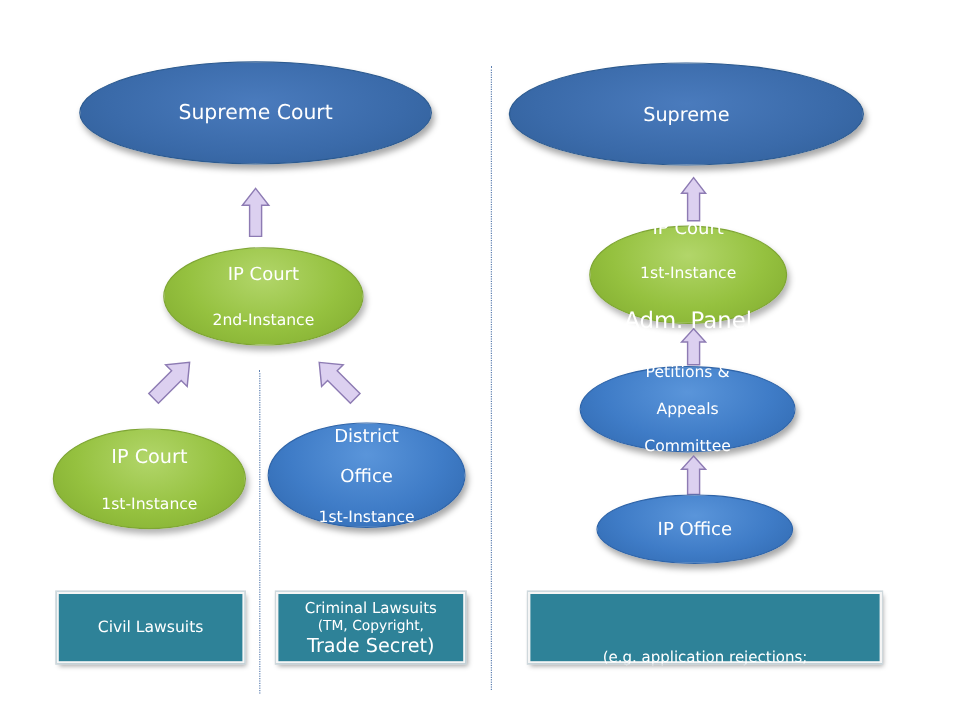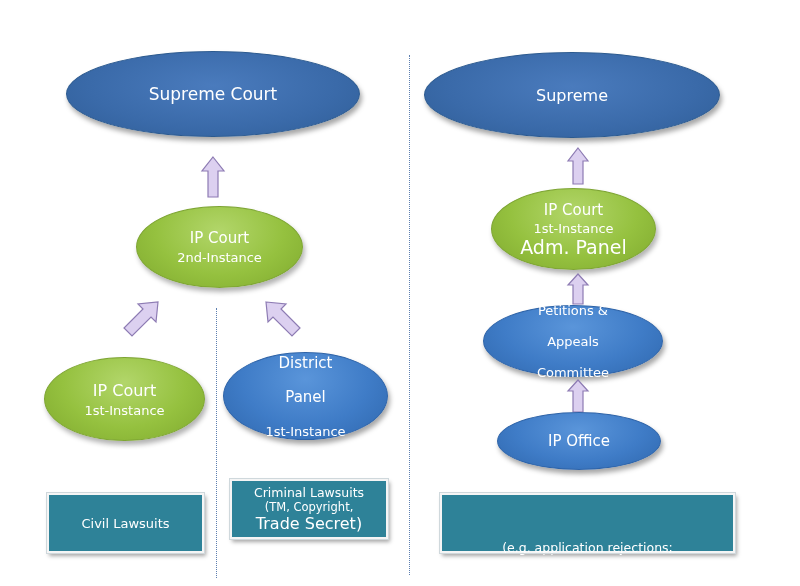--- a/index.html
+++ b/index.html
@@ -7,21 +7,21 @@
          font-family: "DejaVu Sans", "Liberation Sans", sans-serif; }
   .node { position: absolute; display: flex; flex-direction: column;
           align-items: center; justify-content: center; text-align: center;
           color: #ffffff; box-sizing: border-box; }
   .ellipse { border-radius: 50%; }
   .blue-dark { background: radial-gradient(ellipse at 50% 40%, #4a7bbd 0%, #3a6aa9 60%, #2f5d96 100%);
                box-shadow: 2px 4px 5px rgba(0,0,0,0.35); border: 1px solid #2c5a8f; }
   .blue { background: radial-gradient(ellipse at 50% 30%, #5a95da 0%, #3f7cc7 55%, #2f67ad 100%);
           box-shadow: 2px 4px 5px rgba(0,0,0,0.35); border: 1px solid #2f64a8; gap: 16px; }
   .green { background: radial-gradient(ellipse at 50% 30%, #b2d66a 0%, #95c13f 55%, #7fa92e 100%);
-           box-shadow: 2px 4px 5px rgba(0,0,0,0.3); border: 1px solid #7ea534; }
+           box-shadow: 2px 4px 5px rgba(0,0,0,0.3); border: 1px solid #7ea534; gap: 20px; }
   .box { background: #2e8298; box-shadow: 2px 3px 4px rgba(0,0,0,0.35);
          border: 2px solid #f5f5f5; outline: 1px solid #cfd8dc; }
   .line { display: block; white-space: nowrap; }
   .divider { position: absolute; width: 0; border-left: 1px dotted #5d7fb0; }
   .arrow { position: absolute; }
 </style>
 </head>
 <body>
 
 <div class="divider" style="left:409px; top:55px; height:520px;"></div>
@@ -47,29 +47,29 @@
   <path d="M4 4 L24 6 L19 11 L38 30 L30 38 L11 19 L6 24 Z" fill="#dcd0f0" stroke="#8d7bb3" stroke-width="1.2"></path>
 </svg>
 
 <div class="node ellipse green" style="left:44px; top:357px; width:161px; height:84px;">
   <span class="line" style="font-size:16px;">IP Court</span>
   <span class="line" style="font-size:13px; margin-top:3px;">1st-Instance</span>
 </div>
 
 <div class="node ellipse blue" style="left:223px; top:352px; width:165px; height:88px;">
   <span class="line" style="font-size:15px;">District</span>
-  <span class="line" style="font-size:15px;">Panel</span>
+  <span class="line" style="font-size:15px;">Office</span>
   <span class="line" style="font-size:13px; margin-top:2px;">1st-Instance</span>
 </div>
 
 <div class="node box" style="left:47px; top:493px; width:157px; height:60px;">
   <span class="line" style="font-size:13px;">Civil Lawsuits</span>
 </div>
 
-<div class="node box" style="left:230px; top:479px; width:158px; height:60px;text-align:center;">
+<div class="node box" style="left:230px; top:493px; width:158px; height:60px;text-align:center;">
   <span class="line" style="font-size:12.5px;">Criminal Lawsuits</span>
   <span class="line" style="font-size:11.5px;">(TM, Copyright,</span>
   <span class="line" style="font-size:16px;">Trade Secret)</span>
 </div>
 
 <div class="node ellipse blue-dark" style="left:424px; top:52px; width:296px; height:86px;">
   <span class="line" style="font-size:16px;">Supreme</span>
 </div>
 
 <svg class="arrow" style="left:566px; top:146px;" width="24" height="40" viewBox="0 0 24 40">

